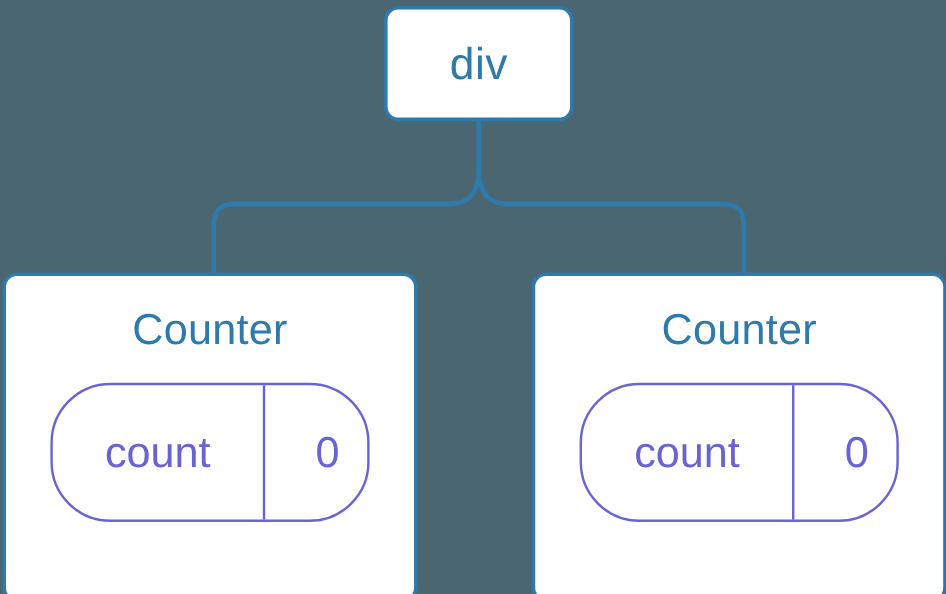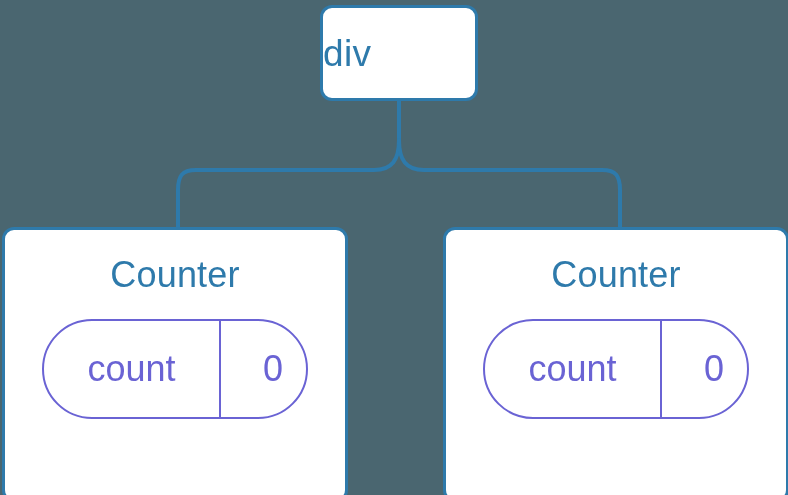--- a/index.html
+++ b/index.html
@@ -41,21 +41,21 @@
   }
 
   .node-root {
     left: 320px;
     top: 5px;
     width: 158px;
     height: 96px;
     border-radius: 12px;
     display: flex;
     align-items: center;
-    justify-content: flex-start;
+    justify-content: center;
   }
   .node-root .node-title {
     font-size: 37px;
     color: #2e7aab;
     letter-spacing: 0.3px;
     line-height: 1;
   }
 
   .node-child {
     top: 227px;
@@ -74,21 +74,21 @@
     color: #2e7aab;
     line-height: 1;
     margin-top: 27px;
     letter-spacing: 0.2px;
   }
 
   
   .state-pill {
     margin-top: 26px;
     width: 266px;
-    height: 100px;
+    height: 116px;
     border: 2px solid #6a63d4;
     border-radius: 50px;
     box-sizing: border-box;
     display: flex;
     align-items: stretch;
     background: #ffffff;
     gap: 19px;
   }
   .pill-key {
     flex: 0 0 175px;

